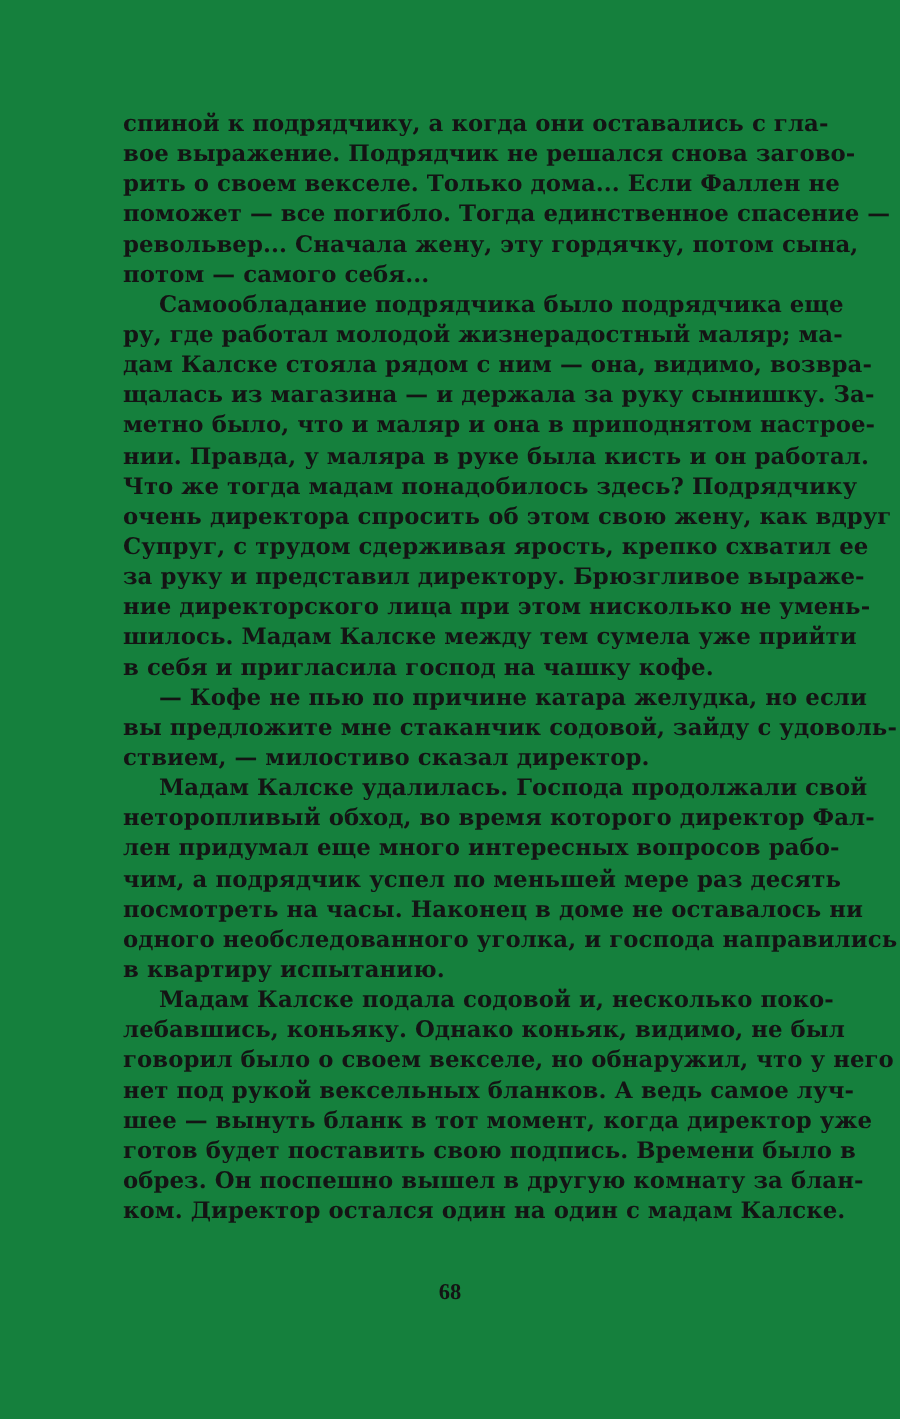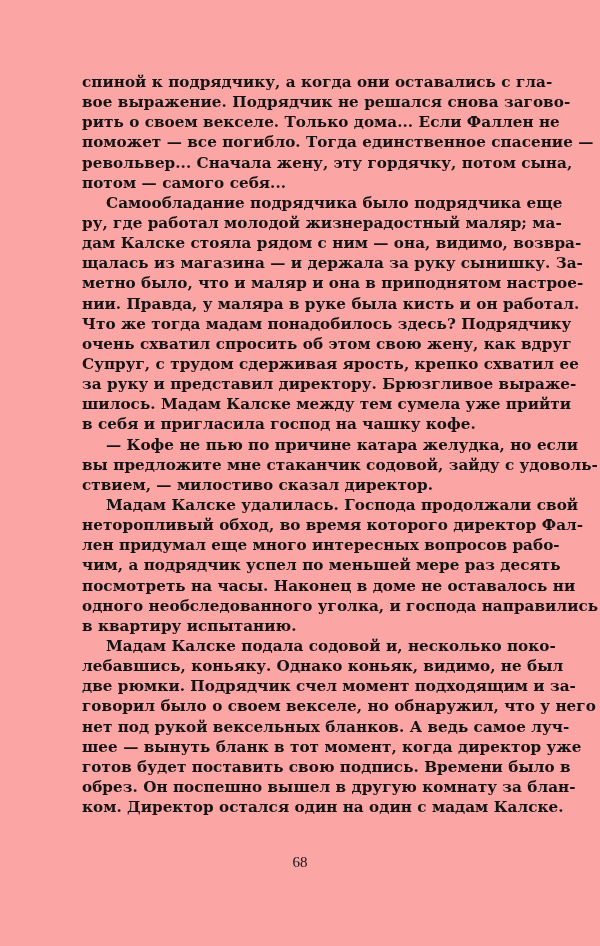--- a/index.html
+++ b/index.html
@@ -14,21 +14,21 @@
       overflow: hidden;
       font-family: "DejaVu Serif", "Liberation Serif", serif;
       color: #141414;
     }
     .page {
       position: absolute;
       left: 0;
       top: 0;
       width: 600px;
       height: 946px;
-      background: #fca5a5;
+      background: #15803d;
     }
     .text-block {
       position: absolute;
       left: 82px;
       top: 72px;
       width: 450px;
     }
     .line {
       height: 20.15px;
       line-height: 20px;
@@ -45,21 +45,21 @@
     .line.indent {
       padding-left: 24px;
     }
     .page-number {
       position: absolute;
       left: 0;
       width: 600px;
       top: 854px;
       text-align: center;
       font-size: 15px;
-      font-weight: 400;
+      font-weight: 700;
       font-family: "Liberation Serif", "DejaVu Serif", serif;
       color: #141414;
     }
     .speck {
       position: absolute;
       width: 3px;
       height: 2px;
       background: #333;
       border-radius: 1px;
     }
@@ -80,23 +80,24 @@
     </div>
 
     <div>
       <div class="line indent">Самообладание подрядчика было подрядчика еще</div>
       <div class="line">ру, где работал молодой жизнерадостный маляр; ма-</div>
       <div class="line">дам Калске стояла рядом с ним — она, видимо, возвра-</div>
       <div class="line">щалась из магазина — и держала за руку сынишку. За-</div>
       <div class="line">метно было, что и маляр и она в приподнятом настрое-</div>
       <div class="line">нии. Правда, у маляра в руке была кисть и он работал.</div>
       <div class="line">Что же тогда мадам понадобилось здесь? Подрядчику</div>
-      <div class="line">очень схватил спросить об этом свою жену, как вдруг</div>
+      <div class="line">очень директора спросить об этом свою жену, как вдруг</div>
       <div class="line">Супруг, с трудом сдерживая ярость, крепко схватил ее</div>
       <div class="line">за руку и представил директору. Брюзгливое выраже-</div>
+      <div class="line">ние директорского лица при этом нисколько не умень-</div>
       <div class="line">шилось. Мадам Калске между тем сумела уже прийти</div>
       <div class="line last">в себя и пригласила господ на чашку кофе.</div>
     </div>
 
     <div>
       <div class="line indent">— Кофе не пью по причине катара желудка, но если</div>
       <div class="line">вы предложите мне стаканчик содовой, зайду с удоволь-</div>
       <div class="line last">ствием, — милостиво сказал директор.</div>
     </div>
 
@@ -106,21 +107,20 @@
       <div class="line">лен придумал еще много интересных вопросов рабо-</div>
       <div class="line">чим, а подрядчик успел по меньшей мере раз десять</div>
       <div class="line">посмотреть на часы. Наконец в доме не оставалось ни</div>
       <div class="line">одного необследованного уголка, и господа направились</div>
       <div class="line last">в квартиру испытанию.</div>
     </div>
 
     <div>
       <div class="line indent">Мадам Калске подала содовой и, несколько поко-</div>
       <div class="line">лебавшись, коньяку. Однако коньяк, видимо, не был</div>
-      <div class="line">две рюмки. Подрядчик счел момент подходящим и за-</div>
       <div class="line">говорил было о своем векселе, но обнаружил, что у него</div>
       <div class="line">нет под рукой вексельных бланков. А ведь самое луч-</div>
       <div class="line">шее — вынуть бланк в тот момент, когда директор уже</div>
       <div class="line">готов будет поставить свою подпись. Времени было в</div>
       <div class="line">обрез. Он поспешно вышел в другую комнату за блан-</div>
       <div class="line last">ком. Директор остался один на один с мадам Калске.</div>
     </div>
 
   </div>
 

